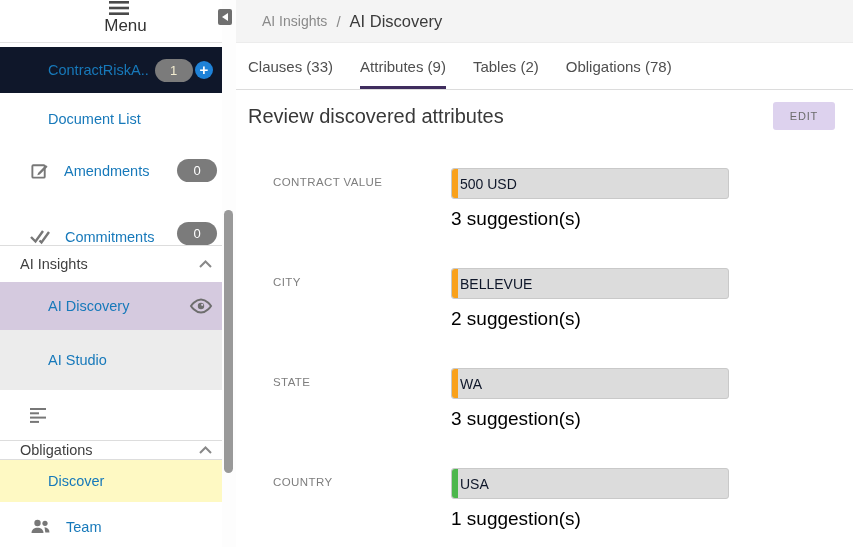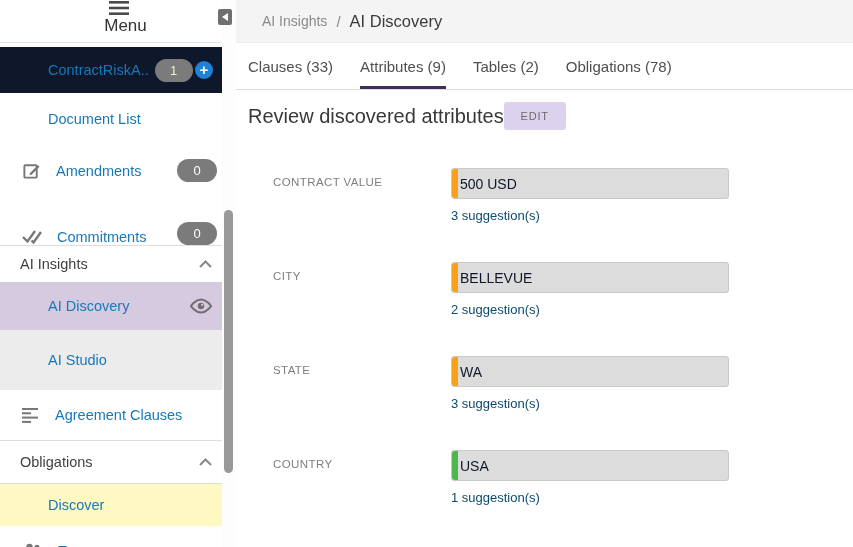--- a/index.html
+++ b/index.html
@@ -16,35 +16,35 @@
   .sb-header {
     height: 43px; display: flex; align-items: center;
     border-bottom: 1px solid #e2e2e2; padding-left: 15px; background: #fff; flex-direction: column;
   }
   .sb-header .menu-title { font-size: 17px; color: #333; margin-left: 14px; }
   .sb-gap { height: 4px; background: #fff; }
   .sb-row {
     display: flex; align-items: center; font-size: 14.5px; color: #1779ba;
     cursor: pointer; padding-left: 48px; position: relative;
   }
-  .sb-row.with-icon { padding-left: 22px; }
+  .sb-row.with-icon { padding-left: 30px; }
   .sb-row.with-icon .sb-label { margin-left: 15px; }
   .sb-section {
     color: #3f3f3f; padding-left: 20px; font-size: 14.5px;
     display: flex; align-items: center;
   }
   .r-contract  { height: 46px; background: #0f172a; }
   .r-doclist   { height: 52px; }
   .r-amend     { height: 51px; }
   .r-commit    { height: 49px; align-items: flex-end; }
   .r-aiins     { height: 37px; border-top: 1px solid #dddddd; }
   .r-aidisc    { height: 48px; background: #d5cadf; }
   .r-aistudio  { height: 60px; background: #ececec; }
   .r-agree     { height: 50px; }
-  .r-oblig     { height: 44px; border-top: 1px solid #dddddd; border-bottom: 1px solid #dddddd; }
+  .r-oblig     { height: 20px; border-top: 1px solid #dddddd; border-bottom: 1px solid #dddddd; }
   .r-discover  { height: 42px; background: #fef9c3; }
   .r-team      { height: 49px; }
 
   .badge {
     min-width: 40px; height: 23px; border-radius: 12px; background: #7b7b7b;
     color: #fff; font-size: 13px; display: flex; align-items: center;
     justify-content: center; padding: 0 12px; flex: none;
   }
   .badge.right { margin-left: auto; margin-right: 5px; }
   .badge.inline { margin-left: 6px; min-width: 38px; color: #f3ecd0; }
@@ -89,21 +89,21 @@
     padding-left: 12px; flex: none;
   }
   .tab {
     display: flex; align-items: center; font-size: 15px; color: #4f4f4f;
     margin-right: 27px; border-bottom: 3px solid transparent; padding-top: 3px;
     cursor: pointer;
   }
   .tab.active { border-bottom-color: #3f2d5e; }
 
   .title-row {
-    display: flex; align-items: center; 
+    display: flex; align-items: center; justify-content: space-between;
     padding: 12px 18px 0 12px; flex: none;
   }
   .page-title { font-size: 20px; color: #383838; }
   .edit-btn {
     width: 62px; height: 28px; background: #ddd2ee; border: none; border-radius: 3px;
     color: #6b6b6b; font-size: 11px; letter-spacing: 0.8px; cursor: pointer;
     font-family: "Liberation Sans", sans-serif;
   }
 
   .form { margin-top: 38px; padding-left: 37px; }
@@ -115,21 +115,21 @@
   .f-input {
     width: 278px; height: 31px; background: #dcdcdc; border: 1px solid #c9c9c9;
     border-radius: 3px; position: relative; display: flex; align-items: center;
     cursor: pointer;
   }
   .accent {
     position: absolute; left: 0; top: 0; bottom: 0; width: 6px;
     border-radius: 3px 0 0 3px;
   }
   .f-value { margin-left: 8px; font-size: 14px; color: #0f172a; text-align: right; }
-  .f-link { margin-top: 9px; font-size: 13px; color: #0c4a6e; cursor: pointer; display: inline-block; }
+  .f-link { margin-top: 9px; font-size: 19px; color: #000000; cursor: pointer; display: inline-block; }
 
   svg.ic { display: block; }
 </style>
 </head>
 <body>
 
 <div class="app">
 
   <div class="sidebar">
     <div class="sb-header">
@@ -202,21 +202,20 @@
 
     <div class="sb-row with-icon r-agree">
       <span class="sb-icon">
         <svg class="ic" width="18" height="16" viewBox="0 0 18 16">
           <rect x="0" y="1" width="16" height="2" fill="#777"></rect>
           <rect x="0" y="5.3" width="9" height="2" fill="#777"></rect>
           <rect x="0" y="9.6" width="16" height="2" fill="#777"></rect>
           <rect x="0" y="13.9" width="9" height="2" fill="#777"></rect>
         </svg>
       </span>
-      <span class="sb-label">Agreement Clauses</span>
     </div>
 
     <div class="sb-section r-oblig">
       <span>Obligations</span>
       <span class="chev">
         <svg class="ic" width="13" height="8" viewBox="0 0 13 8">
           <polyline points="1,7 6.5,1.5 12,7" fill="none" stroke="#888" stroke-width="2"></polyline>
         </svg>
       </span>
     </div>

